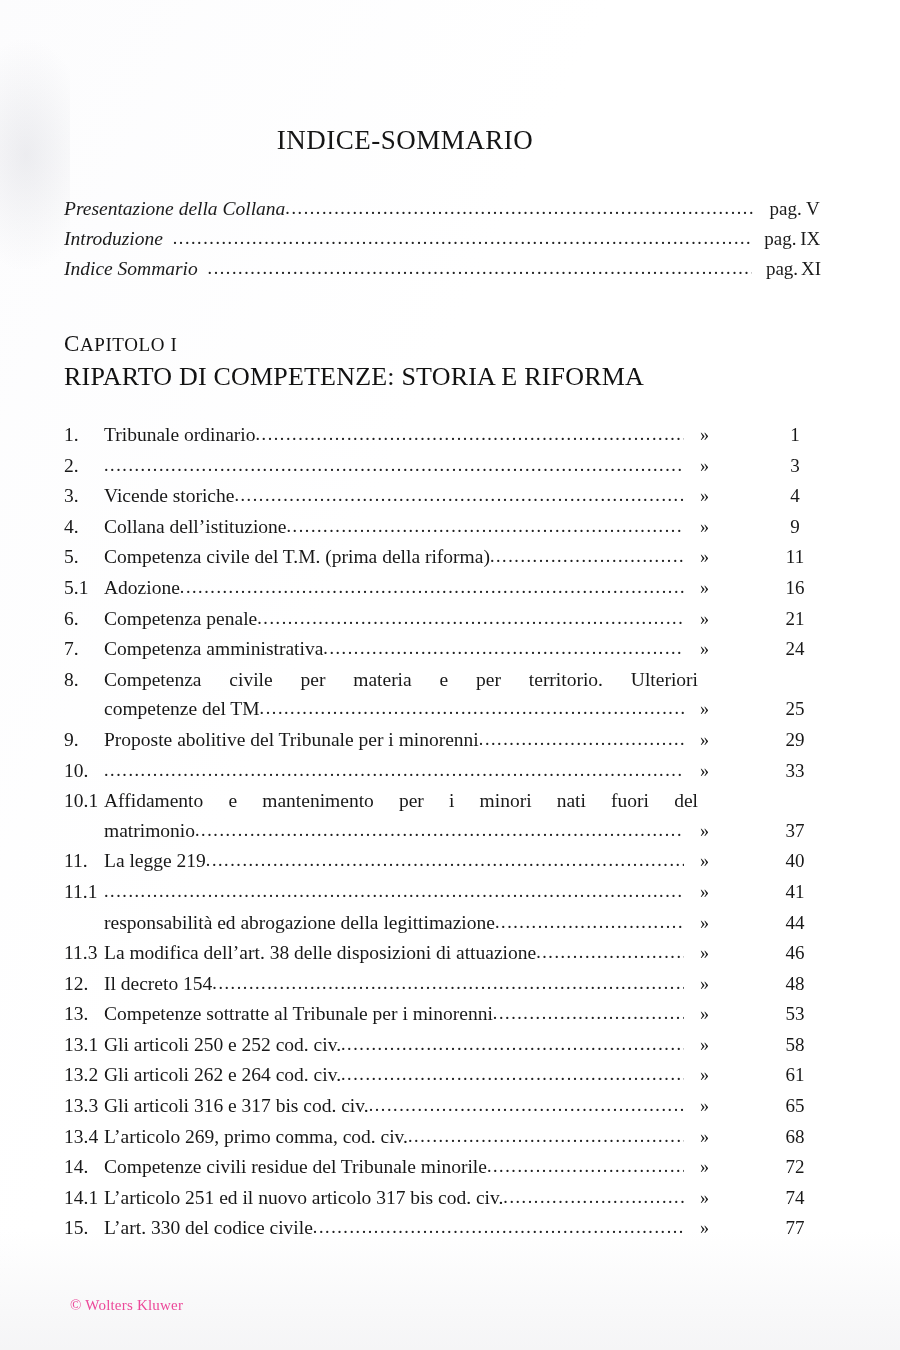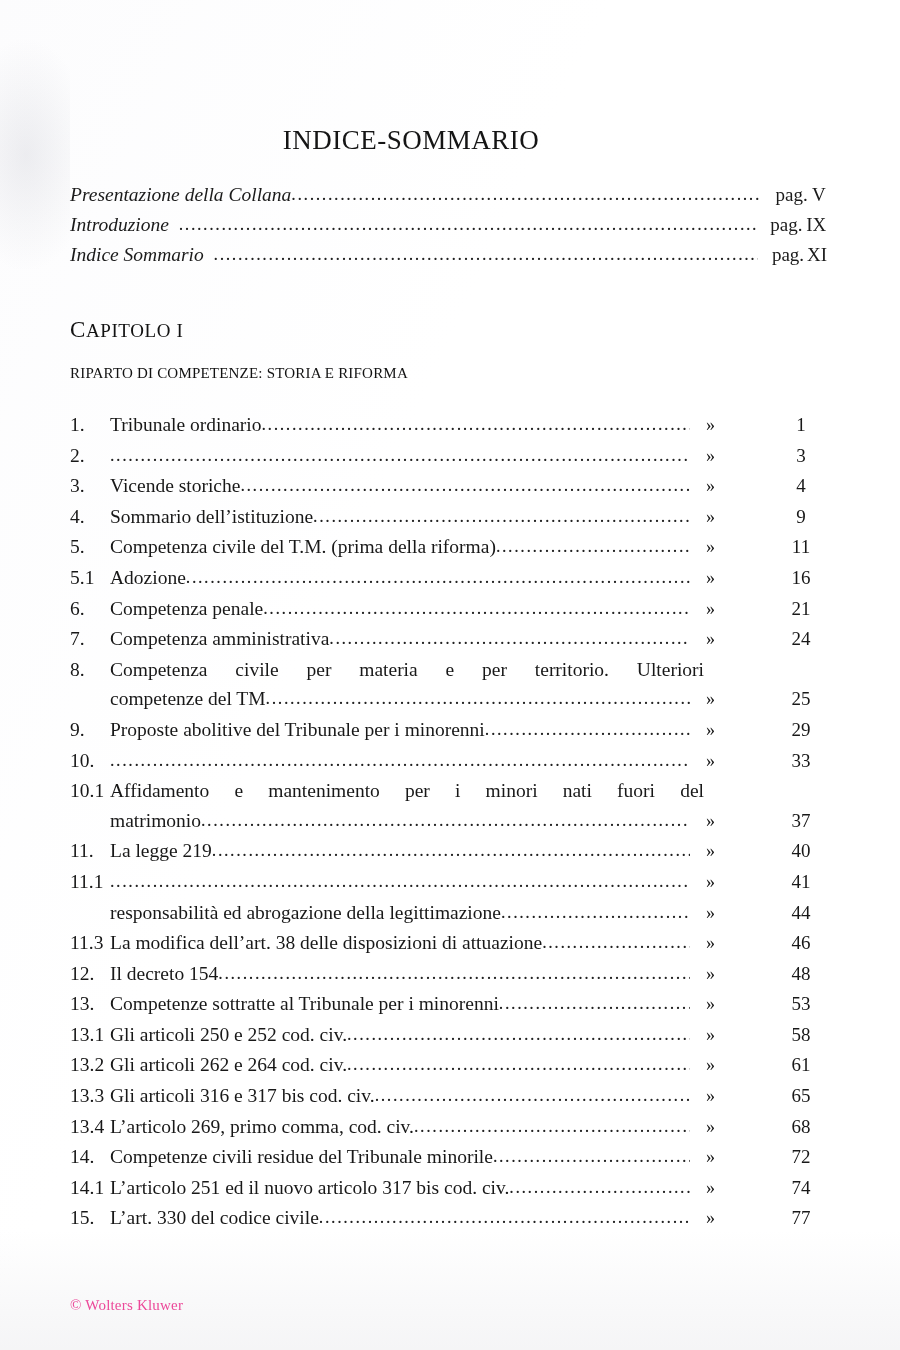--- a/index.html
+++ b/index.html
@@ -45,39 +45,39 @@
 
   .page {
     position: absolute;
     left: 0; top: 0;
     width: 900px;
     height: 1350px;
   }
 
   .content {
     position: absolute;
-    left: 70px;
+    left: 64px;
     top: 0;
     width: 760px;
   }
 
   
   .doc-title {
     text-align: center;
     font-size: 27px;
     letter-spacing: 0.5px;
     margin-top: 125px;
     padding-right: 78px;
     font-weight: normal;
     color: #151515;
   }
 
   
   .frontmatter {
-    margin-top: 24px;
+    margin-top: 38px;
   }
   .fm-row {
     display: flex;
     align-items: baseline;
     font-size: 19.5px;
     line-height: 30px;
     color: #1b1b1b;
   }
   .fm-label {
     font-style: italic;
@@ -116,22 +116,22 @@
     padding-right: 78px;
   }
   .chapter-label {
     font-size: 19px;
     letter-spacing: 0.6px;
   }
   .chapter-label .cap-first {
     font-size: 23px;
   }
   .chapter-title {
-    font-size: 15px;
-    margin-top: 22px;
+    font-size: 26px;
+    margin-top: 5px;
     letter-spacing: 0.2px;
   }
 
   
   .toc {
     margin-top: 28px;
   }
   .toc-entry {
     position: relative;
     font-size: 19.5px;
@@ -264,21 +264,21 @@
             <span class="e-num">3.</span>
             <span class="e-text">Vicende storiche</span>
             <span class="e-leader">............................................................................................................................................................................................................................</span>
             <span class="e-mark">»</span>
             <span class="e-page">4</span>
           </div>
         </div>
         <div class="toc-entry">
           <div class="entry-line">
             <span class="e-num">4.</span>
-            <span class="e-text">Sommario dell’istituzione</span>
+            <span class="e-text">Collana dell’istituzione</span>
             <span class="e-leader">............................................................................................................................................................................................................................</span>
             <span class="e-mark">»</span>
             <span class="e-page">9</span>
           </div>
         </div>
         <div class="toc-entry">
           <div class="entry-line">
             <span class="e-num">5.</span>
             <span class="e-text">Competenza civile del T.M. (prima della riforma)</span>
             <span class="e-leader">............................................................................................................................................................................................................................</span>

